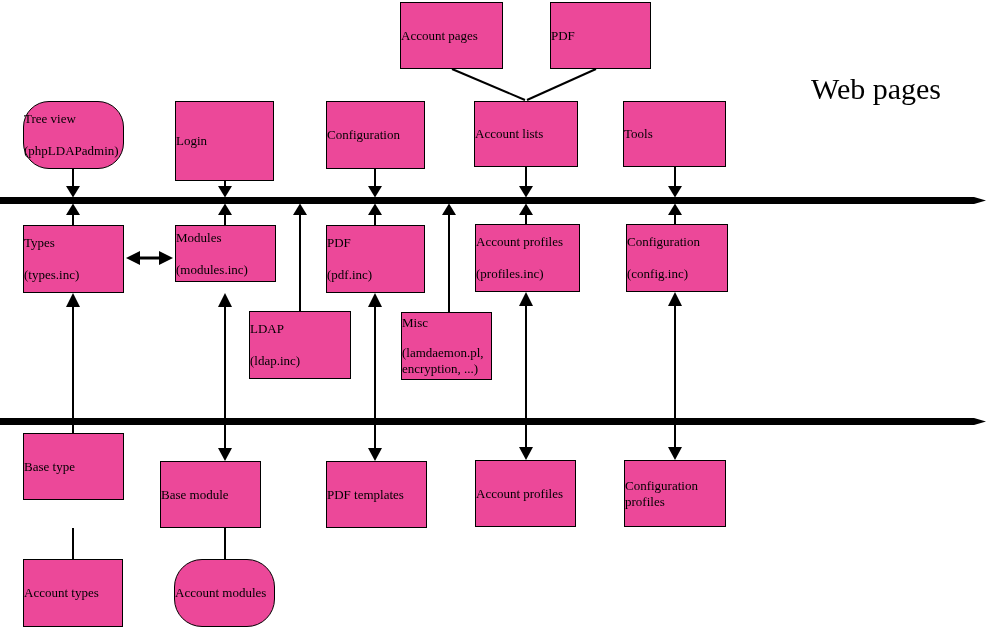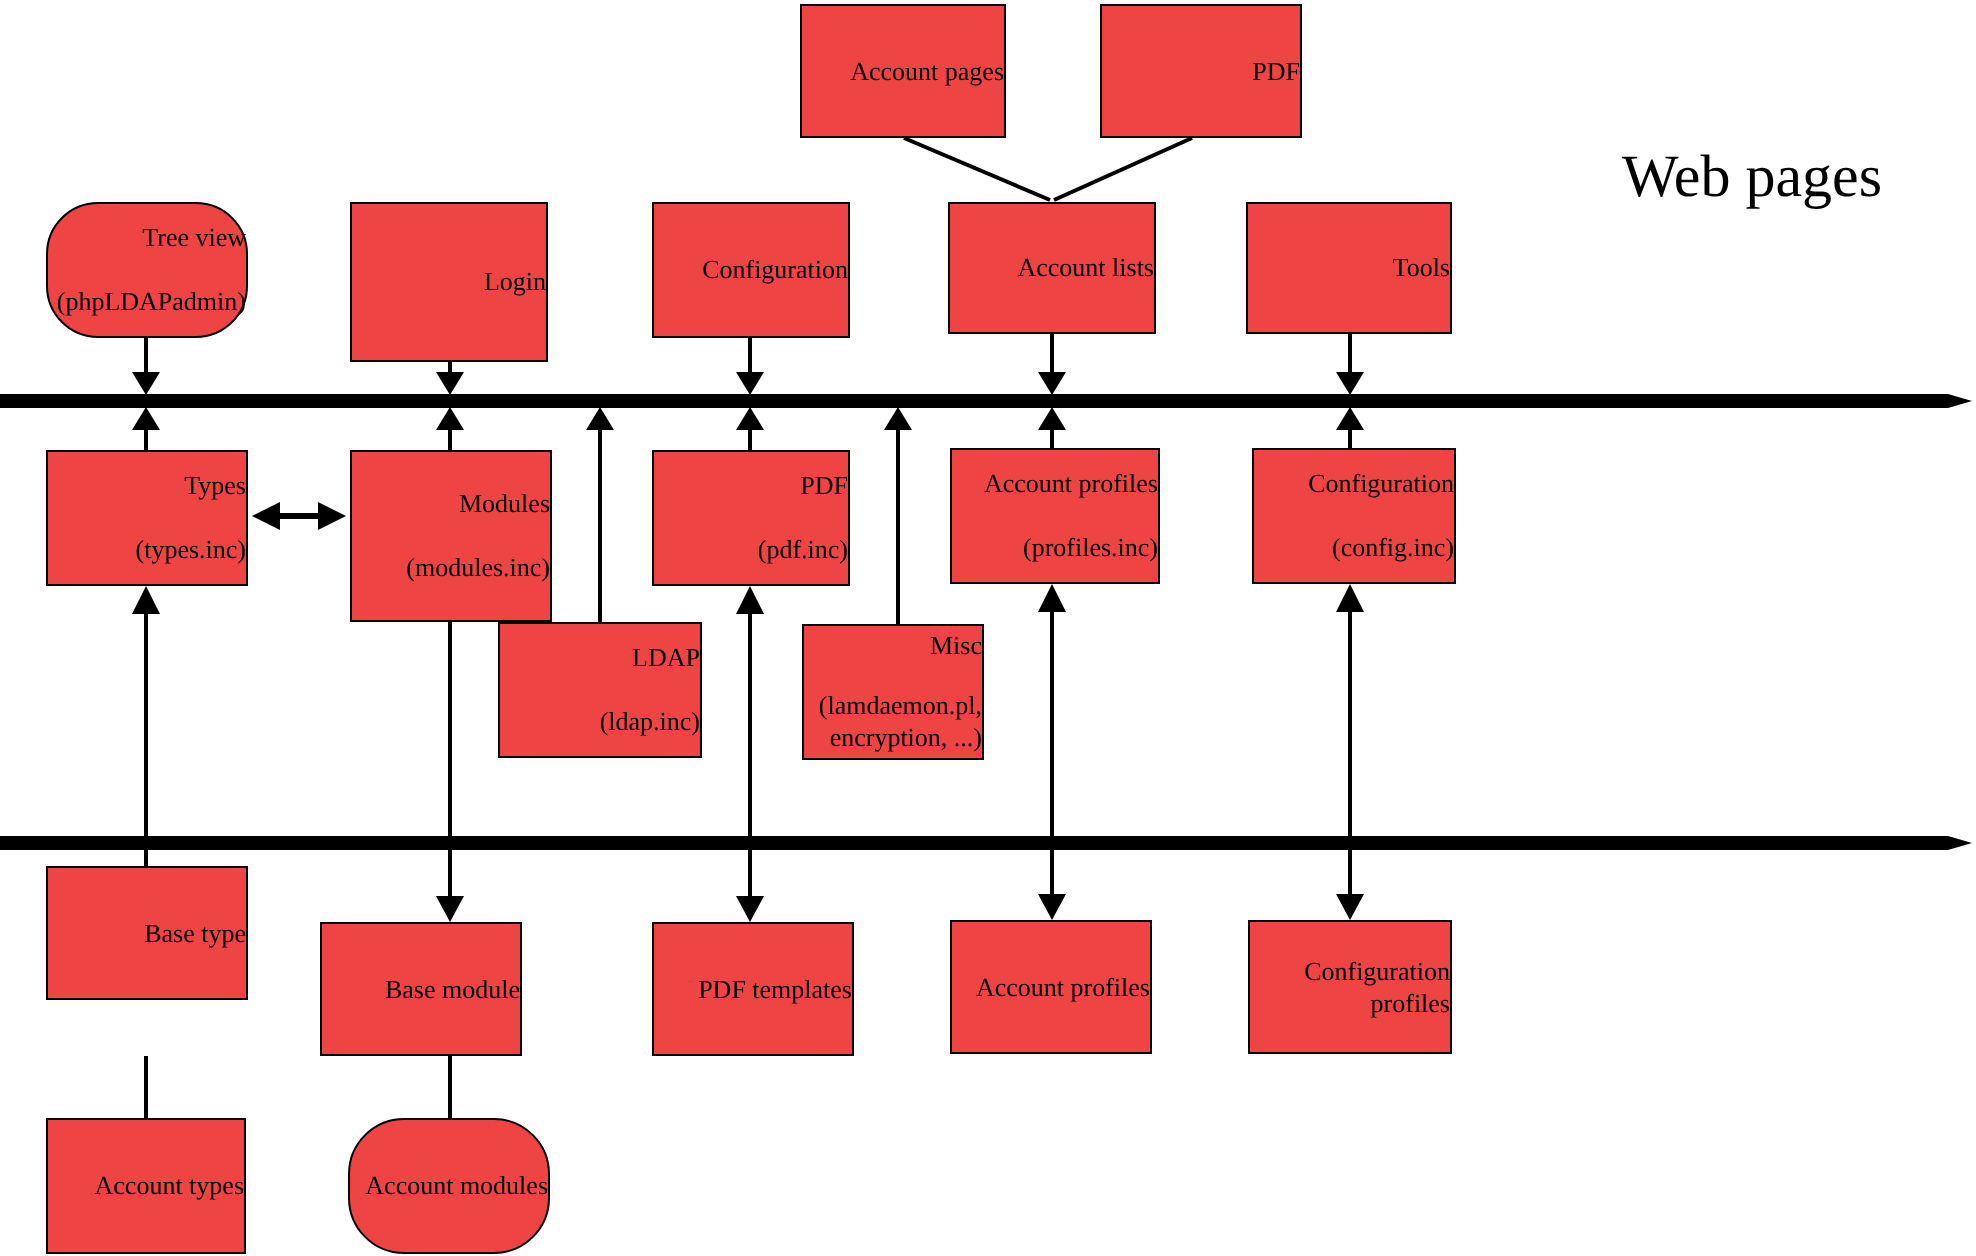--- a/index.html
+++ b/index.html
@@ -3,22 +3,22 @@
 <meta charset="utf-8">
 <style>
   html,body{margin:0;padding:0;background:#ffffff;}
   .stage{
     position:relative;width:988px;height:628px;background:#ffffff;
     font-family:"Liberation Serif", serif;color:#000;overflow:hidden;
   }
   .connector-layer{position:absolute;left:0;top:0;width:988px;height:628px;}
   .box{
     position:absolute;box-sizing:border-box;
-    border:1px solid #000;background:#ef4444;
-    display:flex;flex-direction:column;align-items:flex-end;justify-content:center;
+    border:1px solid #000;background:#ec4899;
+    display:flex;flex-direction:column;align-items:flex-start;justify-content:center;
     text-align:center;font-size:13px;line-height:16px;white-space:nowrap;
   }
   .box.spread{row-gap:16px;}
   .box.tight{row-gap:0;}
   .box.misc .line:first-child{margin-bottom:14px;}
   .line{display:block;}
   .section-label{
     position:absolute;font-size:30px;line-height:30px;white-space:nowrap;
     transform:translate(-50%,-50%);
   }
@@ -121,21 +121,21 @@
       <div class="box single" style="left: 474px; top: 101px; width: 104px; height: 66px;">
         <span class="line">Account lists</span>
       </div>
       <div class="box single" style="left: 623px; top: 101px; width: 103px; height: 66px;">
         <span class="line">Tools</span>
       </div>
       <div class="box spread" style="left: 23px; top: 225px; width: 101px; height: 68px;">
         <span class="line">Types</span>
         <span class="line">(types.inc)</span>
       </div>
-      <div class="box spread" style="left: 175px; top: 225px; width: 101px; height: 86px;">
+      <div class="box spread" style="left: 175px; top: 225px; width: 101px; height: 57px;">
         <span class="line">Modules</span>
         <span class="line">(modules.inc)</span>
       </div>
       <div class="box spread" style="left: 326px; top: 225px; width: 99px; height: 68px;">
         <span class="line">PDF</span>
         <span class="line">(pdf.inc)</span>
       </div>
       <div class="box spread" style="left: 475px; top: 224px; width: 105px; height: 68px;">
         <span class="line">Account profiles</span>
         <span class="line">(profiles.inc)</span>

